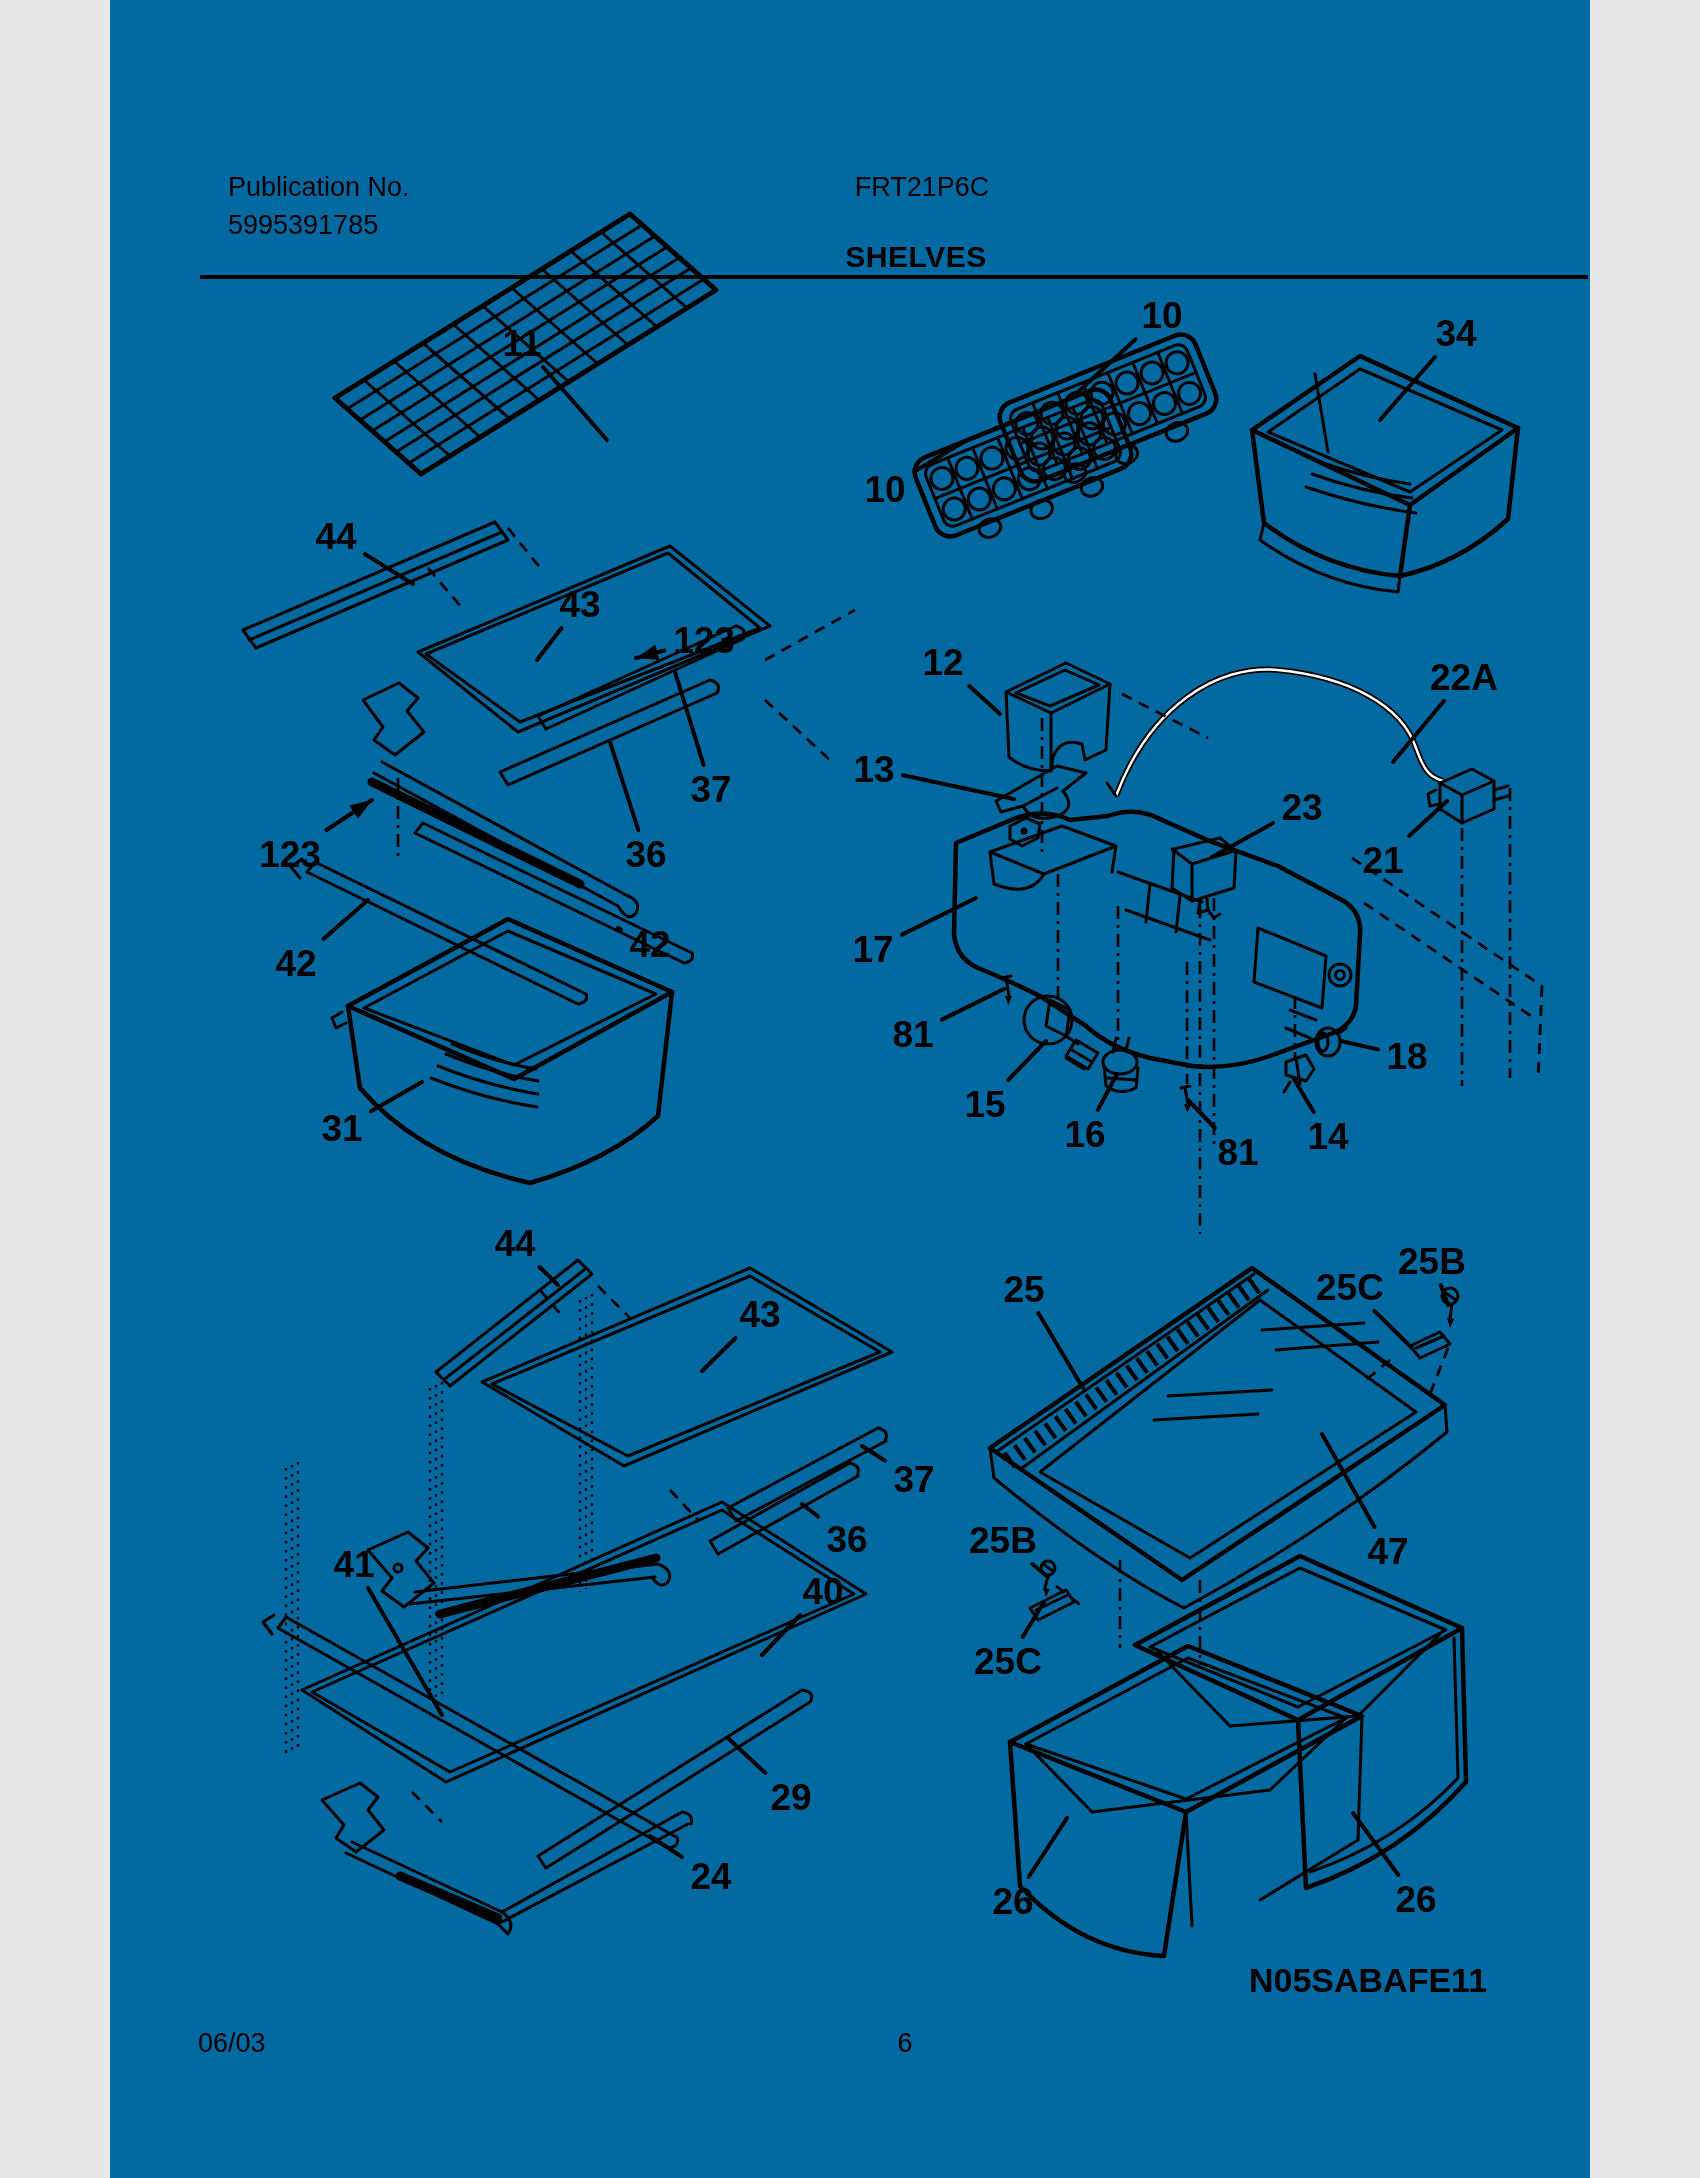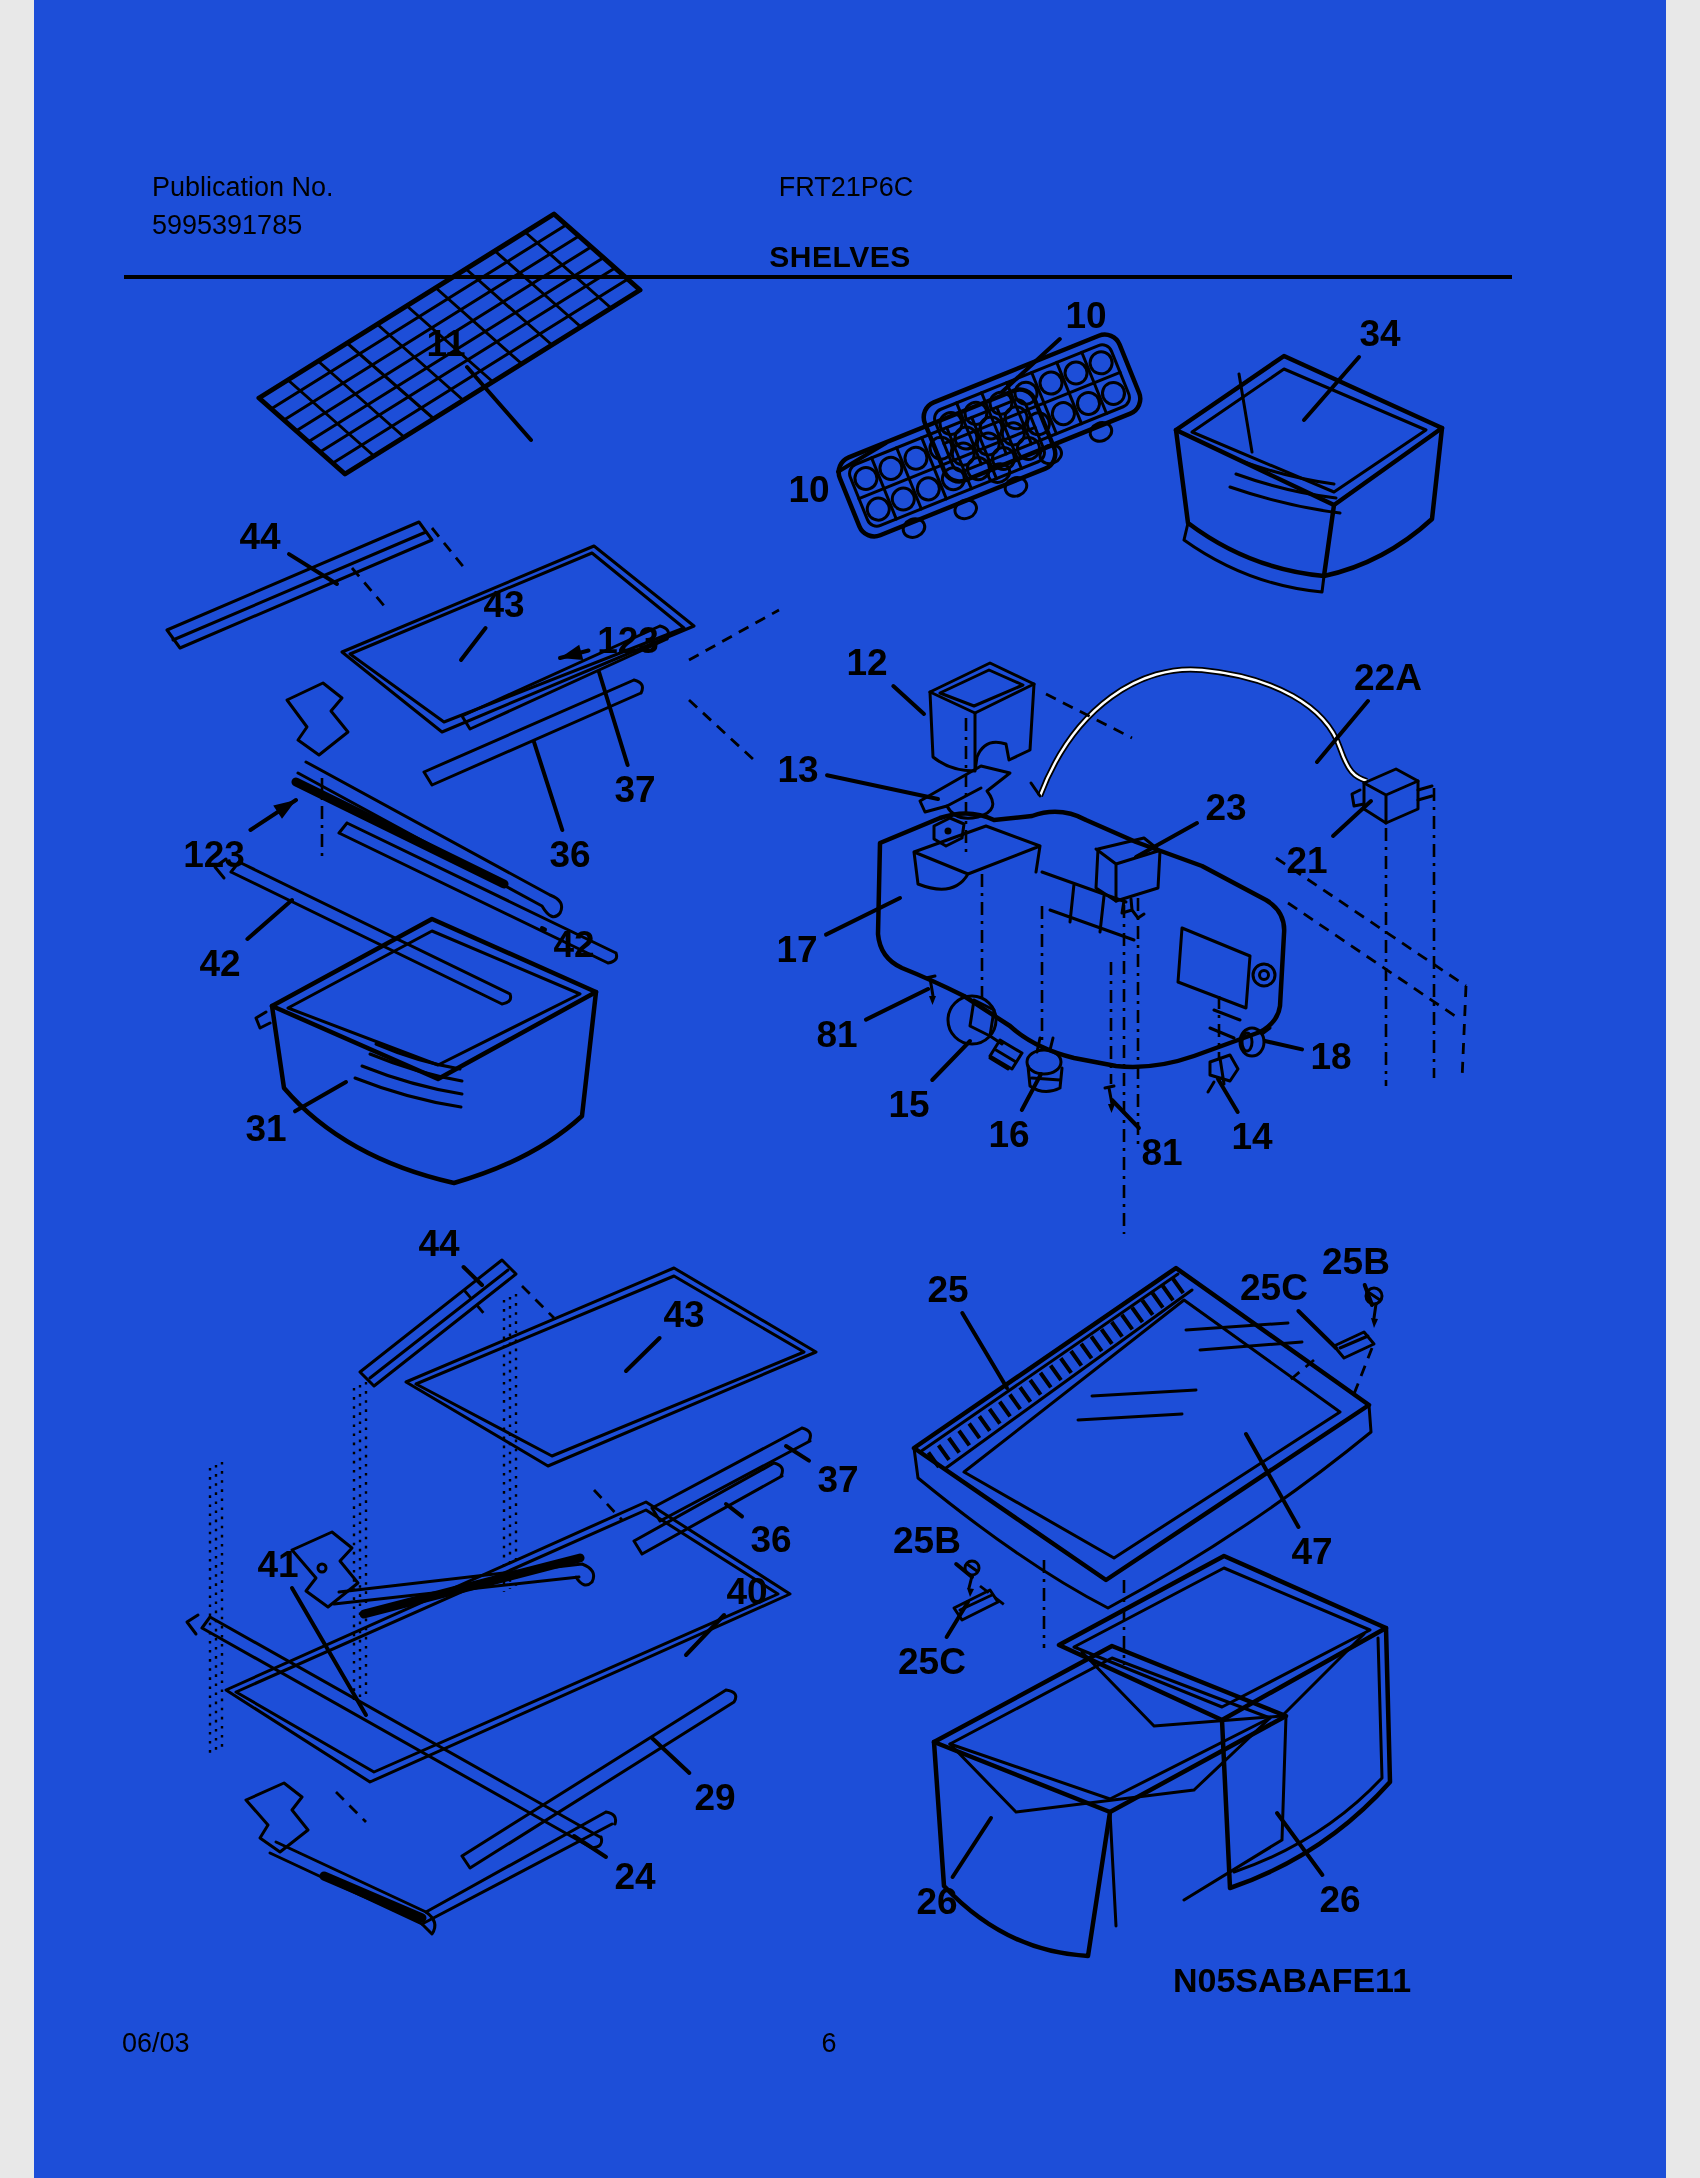--- a/index.html
+++ b/index.html
@@ -1,16 +1,16 @@
 <!DOCTYPE html>
 <html><head>
 <meta charset="utf-8">
 <style>
   html,body{margin:0;padding:0;background:#e8e8e8;}
-  .page{width:1632px;height:2178px;background:#1d4ed8;margin:0 auto;position:relative;
+  .page{width:1480px;height:2178px;background:#0369a1;margin:0 auto;position:relative;
         font-family:"Liberation Sans",sans-serif;}
   svg{display:block;position:absolute;left:0;top:0;}
   .ln  {fill:none;stroke:#000;stroke-width:3;stroke-linecap:round;stroke-linejoin:round;}
   .ln2 {fill:none;stroke:#000;stroke-width:4.5;stroke-linecap:round;stroke-linejoin:round;}
   .ln5 {fill:none;stroke:#000;stroke-width:5;stroke-linecap:round;stroke-linejoin:round;}
   .thick{fill:none;stroke:#000;stroke-width:9;stroke-linecap:round;}
   .wh  {fill:none;stroke:#fff;stroke-width:2.4;stroke-linecap:round;stroke-linejoin:round;}
   .dash{fill:none;stroke:#000;stroke-width:2.8;stroke-dasharray:11 8;}
   .ddot{fill:none;stroke:#000;stroke-width:2.6;stroke-dasharray:13 6 3 6;}
   .dot {fill:none;stroke:#000;stroke-width:2.4;stroke-dasharray:2.6 6.5;}

